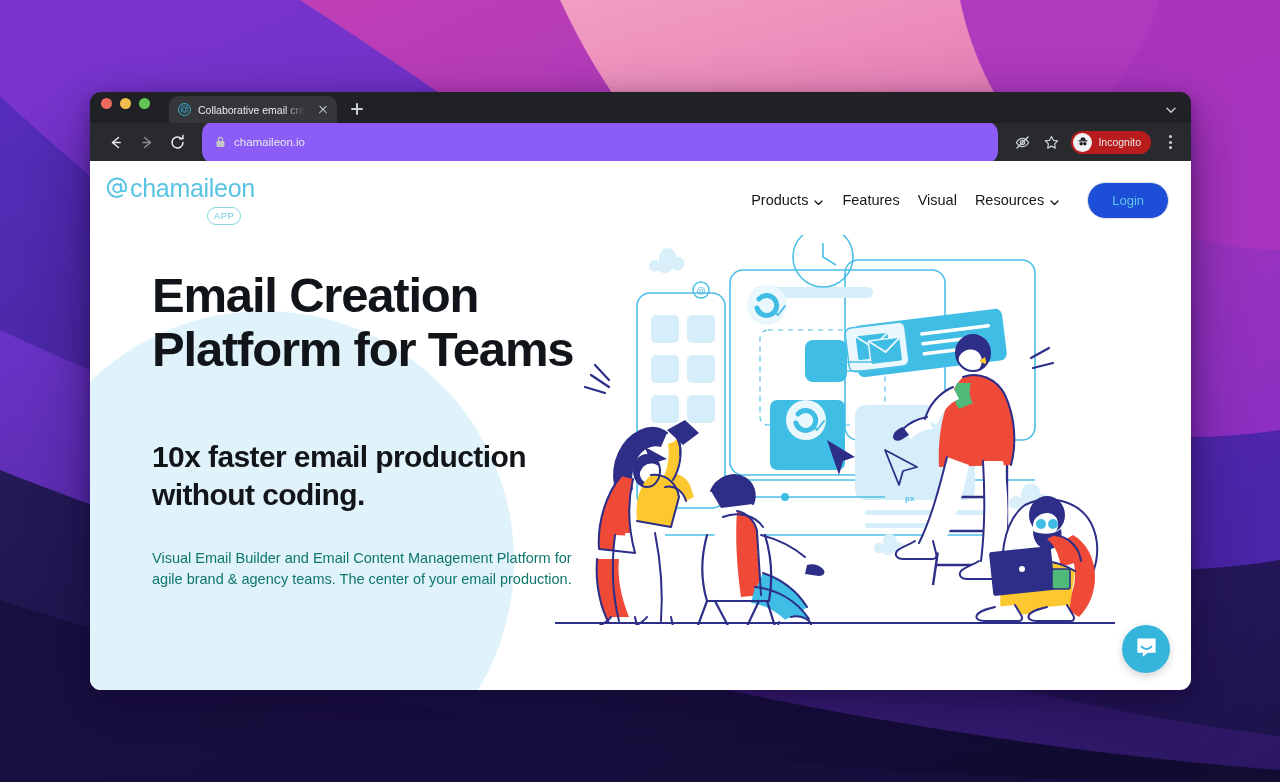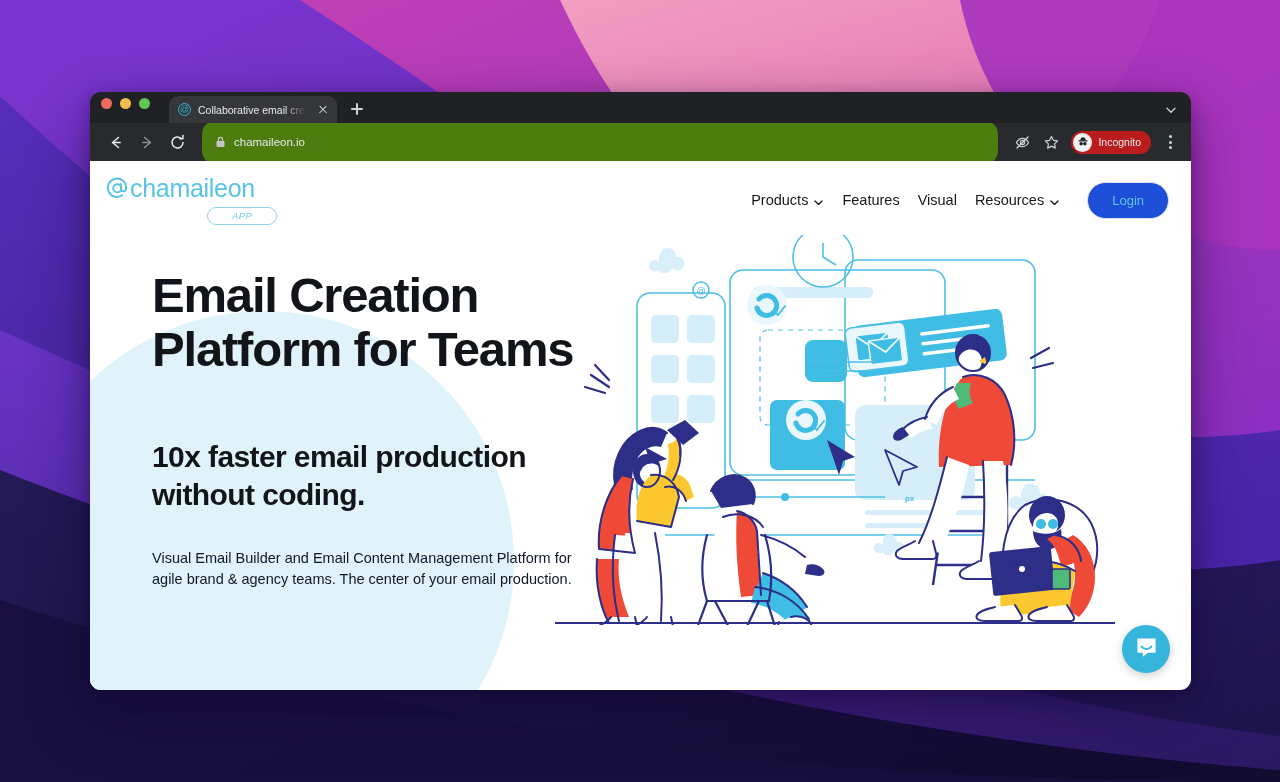--- a/index.html
+++ b/index.html
@@ -63,21 +63,21 @@
     position:absolute; right:13px; bottom:6px; width:14px; height:14px;
   }
 
   
   .toolbar {
     height:38px; background:#292a2d; display:flex; align-items:center;
     padding:0 10px 0 12px; gap:5px;
   }
   .navbtn { width:26px; height:26px; display:flex; align-items:center; justify-content:center; border-radius:50%; }
   .urlbar {
-    flex:1 1 auto; height:43px; background:#4d7c0f; border-radius:13px;
+    flex:1 1 auto; height:43px; background:#8b5cf6; border-radius:13px;
     display:flex; align-items:center; gap:8px; padding:0 13px; margin:0 7px;
     min-width:0;
   }
   .url-text { font-size:11.5px; color:#e8eaed; white-space:nowrap; }
   .tb-icon { width:24px; height:24px; display:flex; align-items:center; justify-content:center; flex:0 0 24px; }
   .incognito-chip {
     height:23px; display:flex; align-items:center; gap:6px; padding:0 10px 0 2px;
     background:#b91c1c; border-radius:12px; margin-left:3px;
   }
   .incog-avatar {
@@ -103,21 +103,21 @@
     padding:0 22px 0 15px;
   }
   .logo-wrap { display:flex; flex-direction:column; align-items:flex-start; padding-left:0; }
   .logo-row { display:flex; align-items:center; }
   .logo-at {
     width:25px; height:25px; flex:0 0 25px;
   }
   .logo-word { font-size:25px; color:#59c3e4; font-weight:500; letter-spacing:-.3px; line-height:1; }
   .app-badge {
     margin-left:102px; margin-top:6px; border:1.4px solid #8ed5ea; color:#74cde6;
-    border-radius:11px; font-size:9.5px; padding:2px 24px 3px; letter-spacing:.4px;font-style:italic;
+    border-radius:11px; font-size:9.5px; padding:2px 6px 3px; letter-spacing:.4px;
   }
 
   .nav { margin-left:auto; display:flex; align-items:center; gap:0; }
   .nav-item {
     display:flex; align-items:center; gap:5px; font-size:14.5px; color:#16181d;
     padding:0 9px; white-space:nowrap;text-align:center;
   }
   .chev { width:11px; height:11px; display:inline-block; }
   .btn-login {
     margin-left:18px; border:1.3px solid #e2e6ea; color:#5fc4e6; background:#1d4ed8;
@@ -132,21 +132,21 @@
   .hero { position:relative; z-index:2; display:flex; padding:0 0 0 15px; }
   .hero-left { width:470px; flex:0 0 470px; padding-left:47px; padding-top:30px; }
   .hero-h1 {
     font-size:49px; line-height:1.1; font-weight:700; color:#111418;
     letter-spacing:-1.2px; margin-bottom:61px;
   }
   .hero-h2 {
     font-size:30px; line-height:1.27; font-weight:700; color:#111418;
     letter-spacing:-.6px; margin-bottom:34px;
   }
-  .hero-p { font-size:14.5px; line-height:1.42; color:#0f172a; max-width:420px; }
+  .hero-p { font-size:14.5px; line-height:1.42; color:#0f766e; max-width:420px; }
 
   .hero-right { position:relative; flex:1 1 auto; margin-top:-4px; }
   .hero-right svg { position:absolute; left:-20px; top:0; width:580px; height:390px; }
 
   
   .intercom {
     position:absolute; right:21px; bottom:17px; width:48px; height:48px;
     border-radius:50%; background:#35b4dc; z-index:9;
     display:flex; align-items:center; justify-content:center;
     box-shadow:0 3px 9px rgba(0,0,0,.18);

